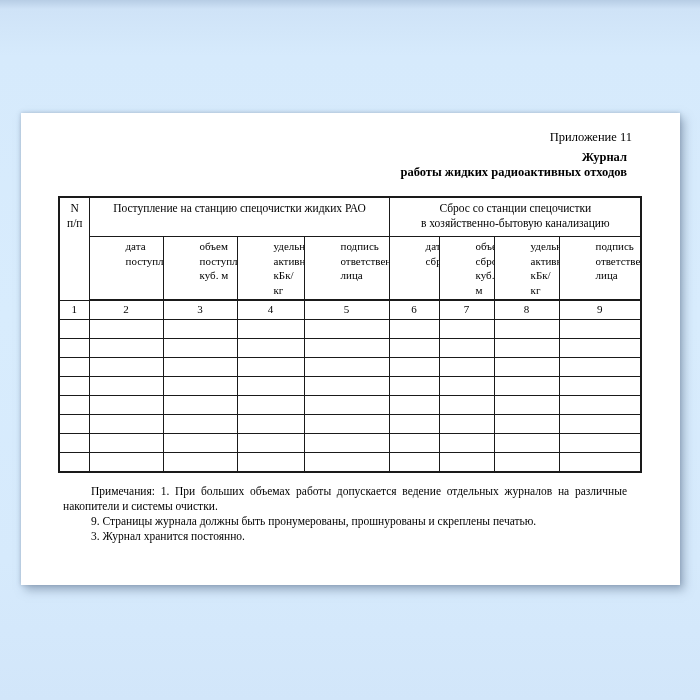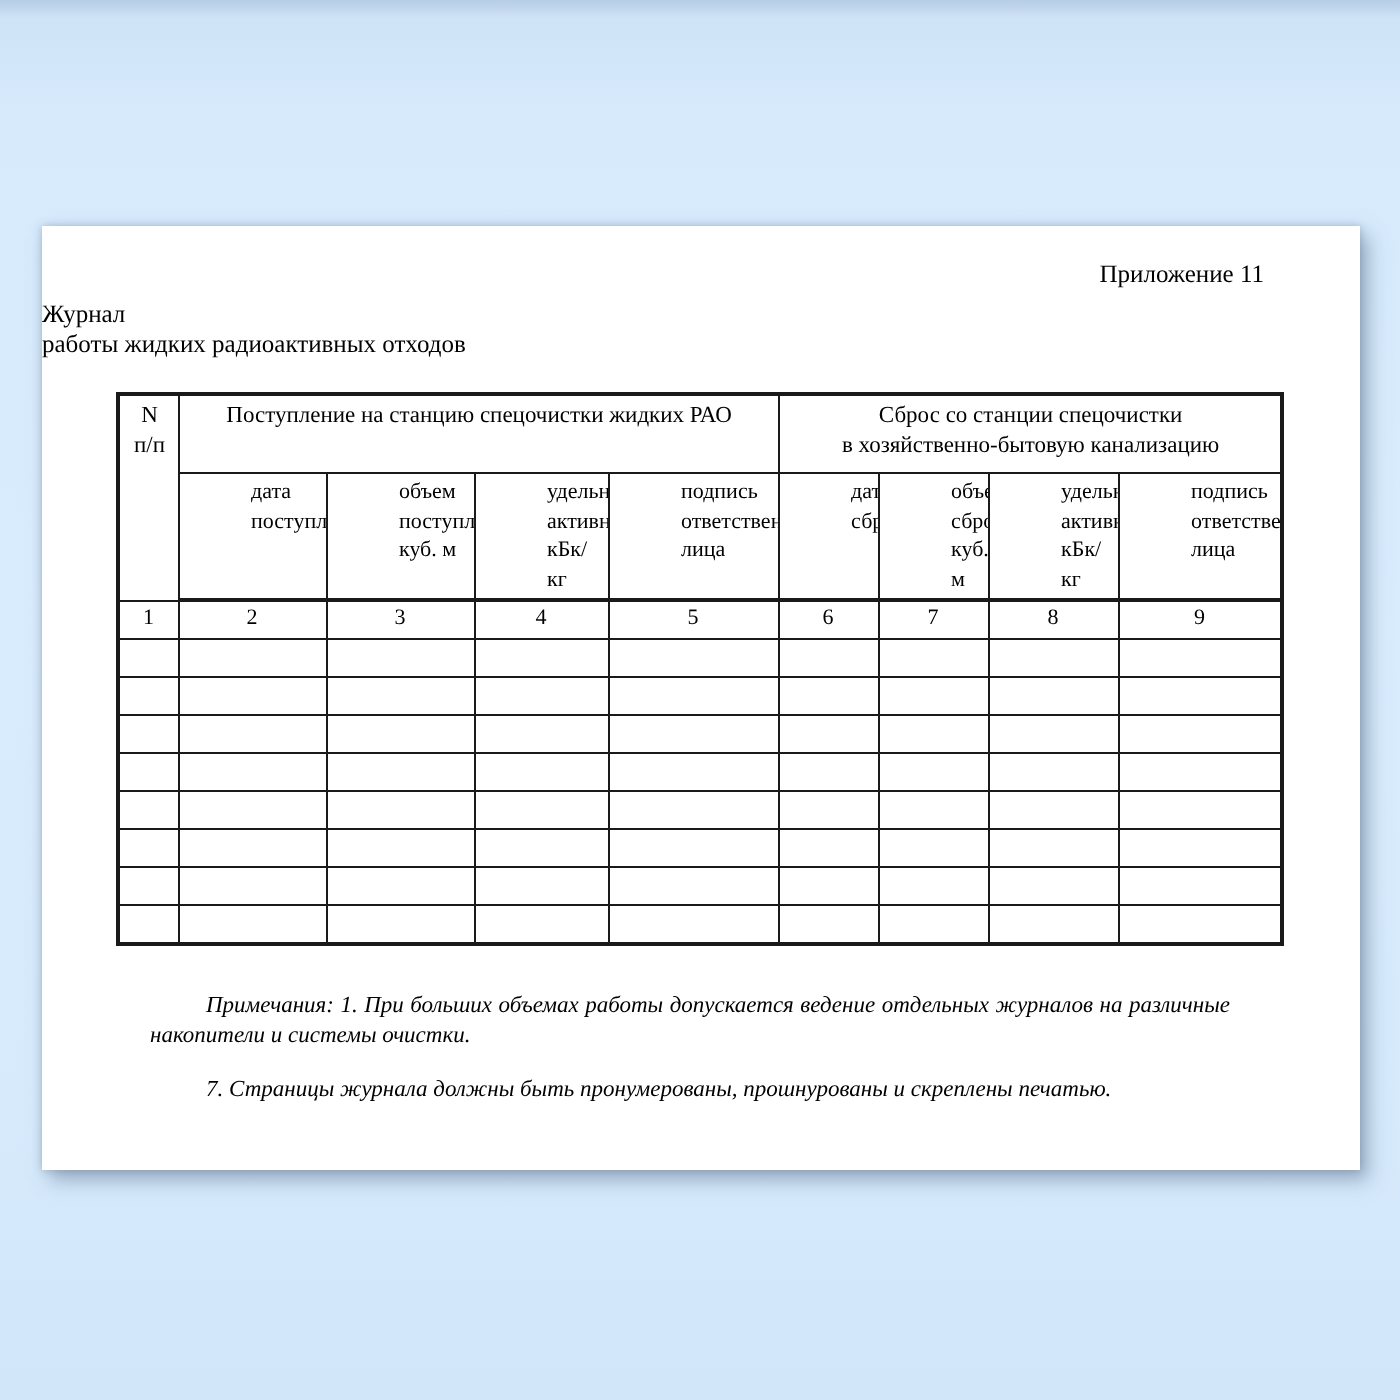--- a/index.html
+++ b/index.html
@@ -22,22 +22,22 @@
   }
   .appendix {
     position: absolute;
     top: 17px; right: 48px;
     font-size: 12.5px; line-height: 14px;
   }
   .doc-title {
     position: absolute;
     top: 37px; left: 0; right: 0;
     padding-right: 53px;
-    text-align: left;
-    font-size: 12.5px; line-height: 15px;
+    text-align: right;
+    font-size: 12.5px; line-height: 15px; font-weight: bold;
   }
   table.journal {
     position: absolute;
     left: 37px; top: 83px;
     width: 582px;
     border-collapse: collapse;
     table-layout: fixed;
     border: 2px solid #1a1a1a;
   }
   table.journal td {
@@ -69,24 +69,23 @@
   tr.data-row td { height: 18px; padding: 0; }
   td.group-divider { border-left-width: 2px; margin-left: 44px; }
   .notes {
     position: absolute;
     left: 42px; top: 371px;
     width: 564px;
     font-size: 11.5px;
     line-height: 15px;
   }
   .notes p {
-    margin: 12px;
+    margin: 0;
     text-indent: 28px;
     text-align: justify;
-    font-style: italic;
   }
 </style>
 </head>
 <body>
 
 <div class="screen">
   <div class="paper">
 
     <div class="appendix">Приложение 11</div>
 
@@ -236,17 +235,18 @@
             <td class="group-divider"></td>
             <td></td>
             <td></td>
             <td></td>
           </tr>
         </tbody>
     </table>
 
     <div class="notes">
       <p>Примечания: 1. При больших объемах работы допускается ведение отдельных журналов на различные накопители и системы очистки.</p>
-      <p>7. Страницы журнала должны быть пронумерованы, прошнурованы и скреплены печатью.</p>
+      <p>9. Страницы журнала должны быть пронумерованы, прошнурованы и скреплены печатью.</p>
+      <p>3. Журнал хранится постоянно.</p>
     </div>
 
   </div>
 </div>
 
 </body></html>

